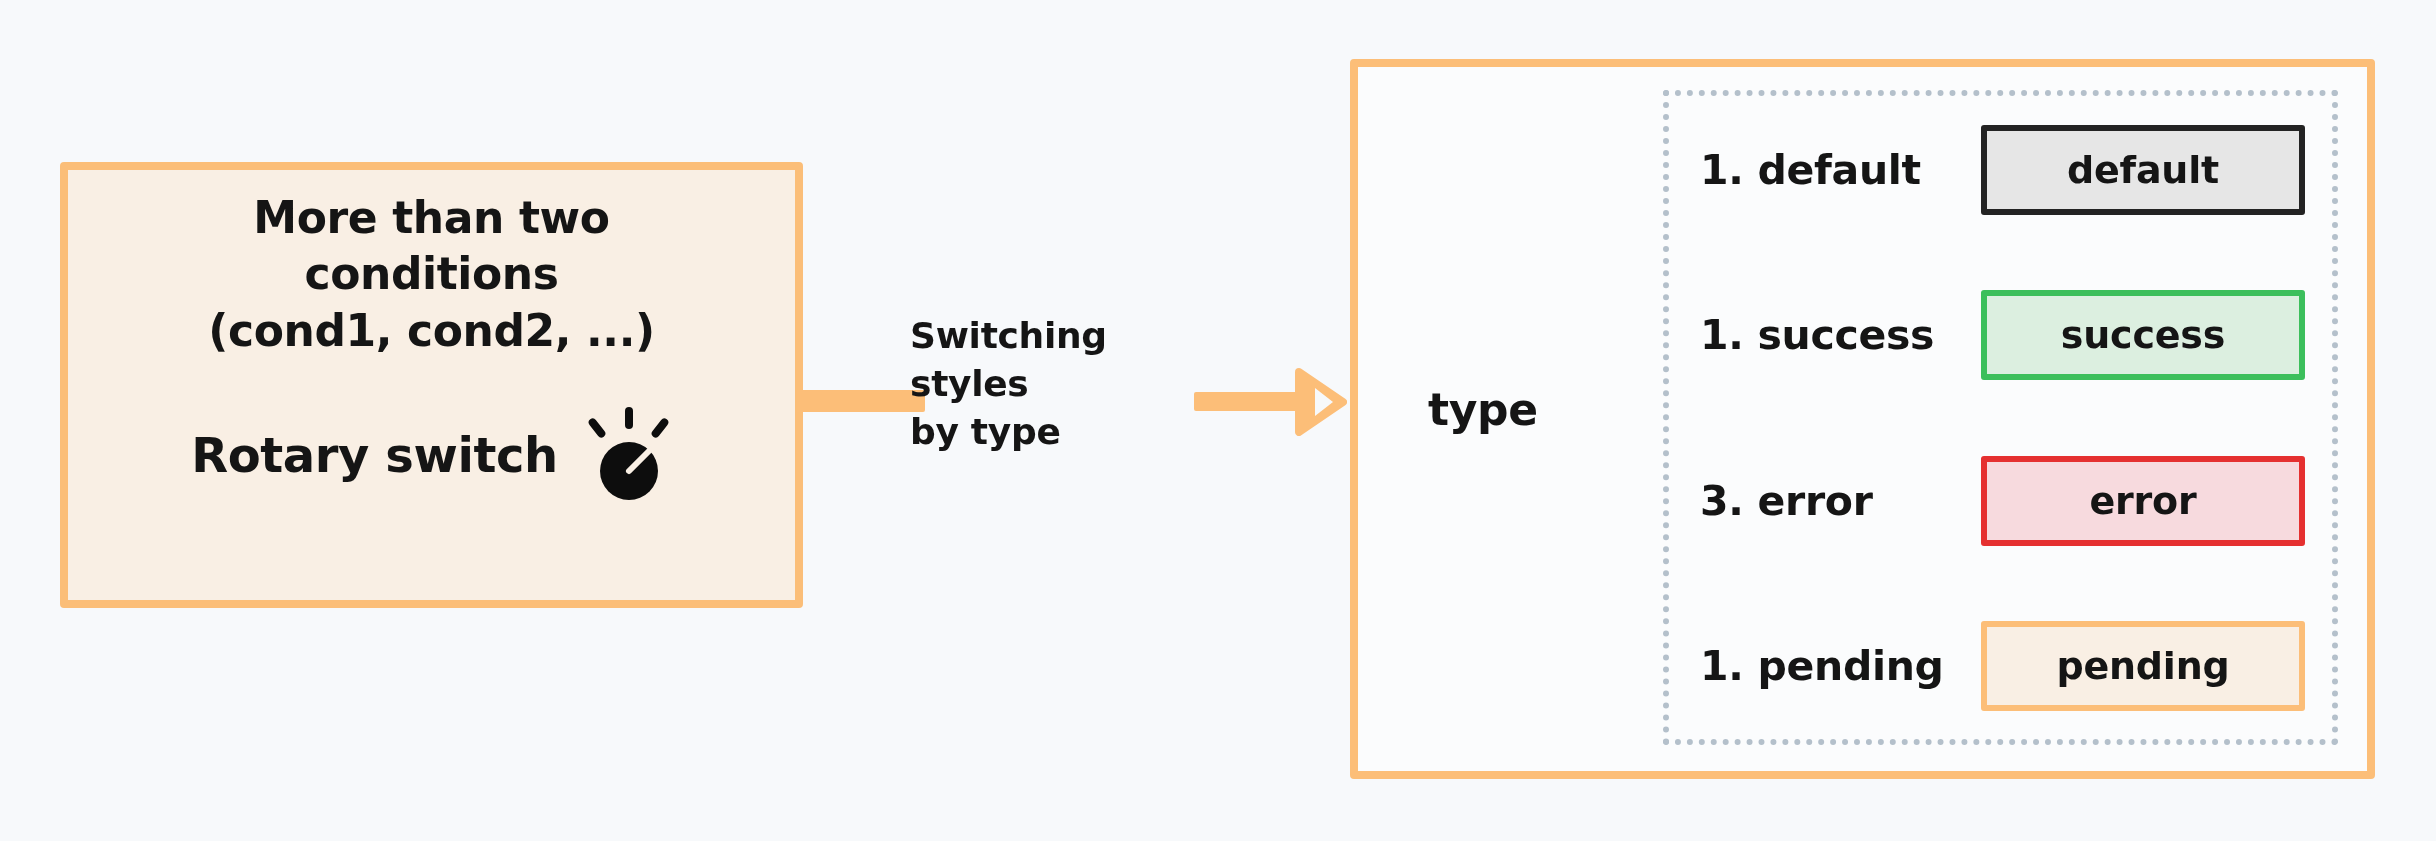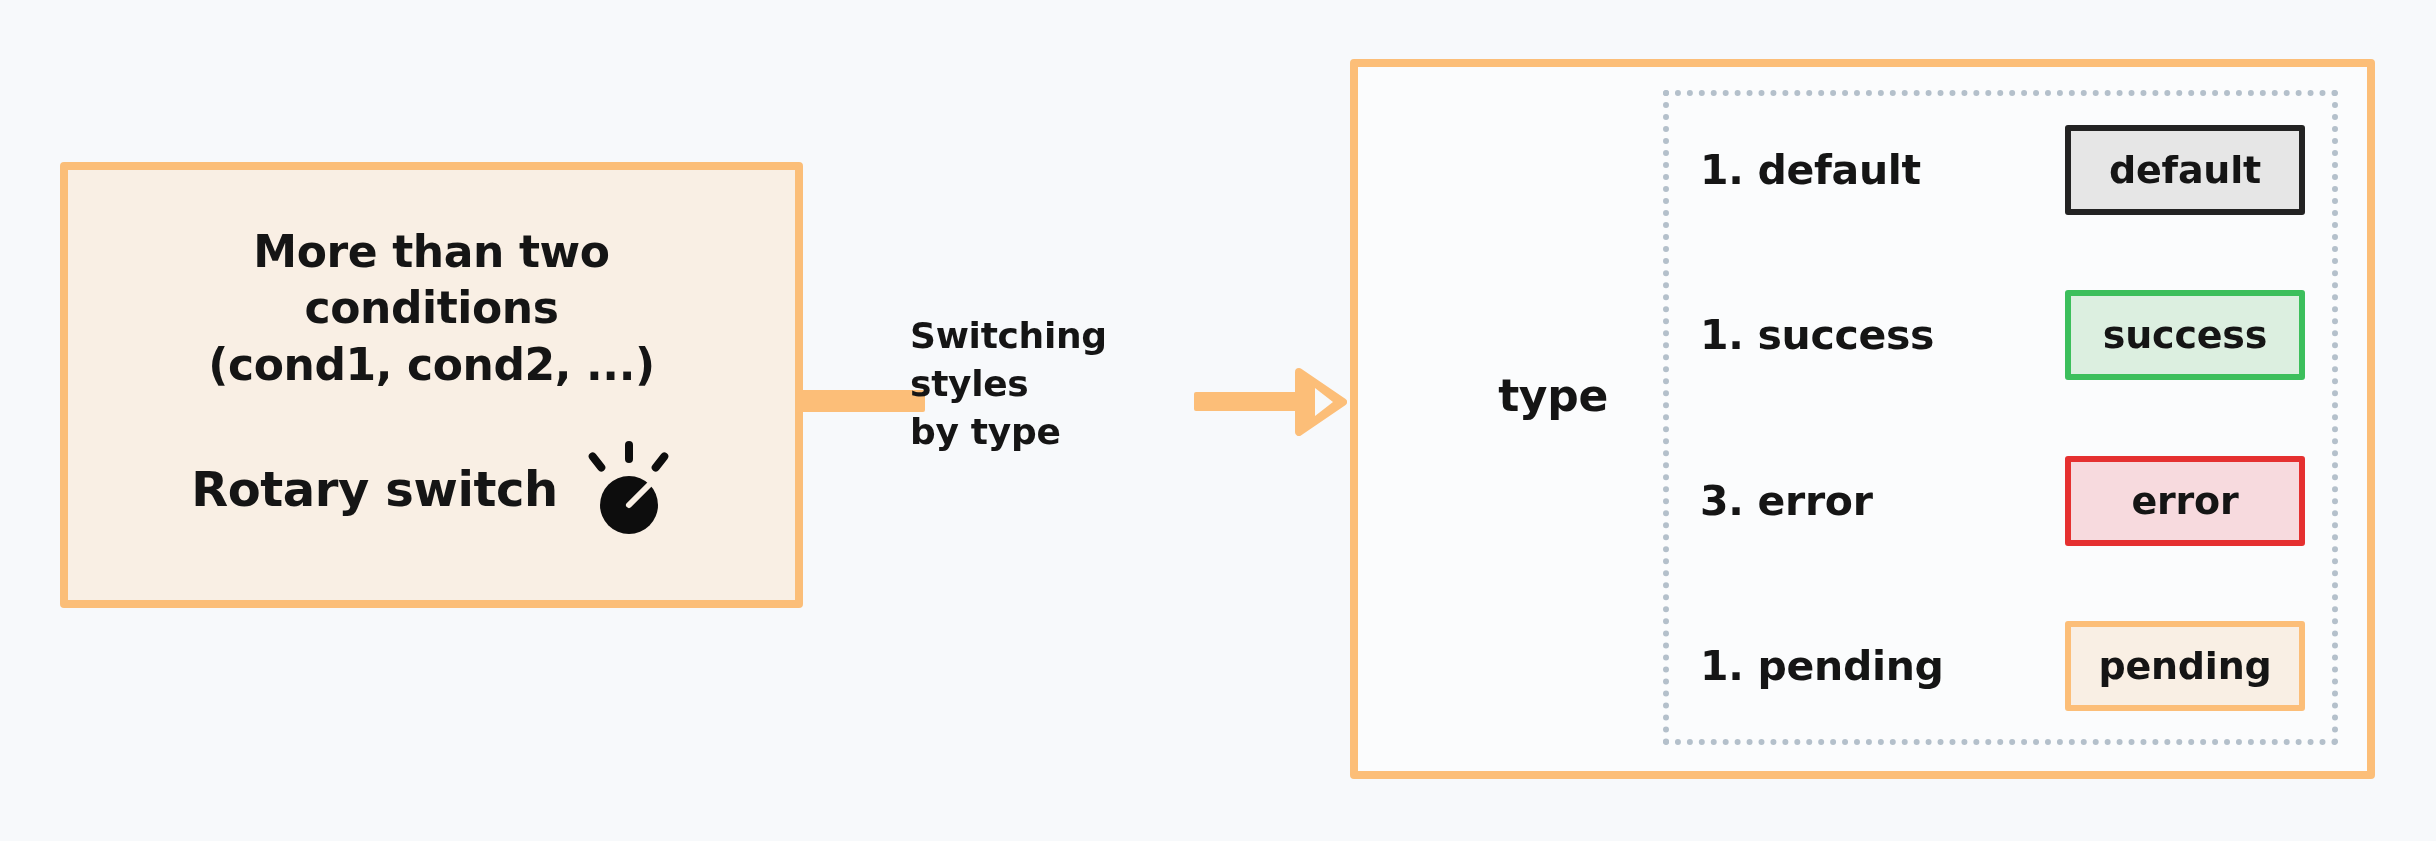--- a/index.html
+++ b/index.html
@@ -27,21 +27,21 @@
     width: 743px;
     height: 446px;
     box-sizing: border-box;
     border: 8px solid #fbbe78;
     border-radius: 4px;
     background: #f9efe4;
     display: flex;
     flex-direction: column;
     align-items: center;
     justify-content: flex-start;
-    padding-top: 54px;
+    padding-top: 20px;
   }
   .left-title {
     font-size: 44px;
     font-weight: 700;
     color: #151515;
     text-align: center;
     line-height: 1.28;
     letter-spacing: -0.4px;
     white-space: pre-line;
   }
@@ -120,23 +120,23 @@
     width: 1025px;
     height: 720px;
     box-sizing: border-box;
     border: 8px solid #fcbe78;
     border-radius: 4px;
     background: #fbfcfd;
   }
   .type-label {
     position: absolute;
     left: 1428px;
-    top: 370px;
+    top: 384px;
     width: 180px;
-    text-align: right;
+    text-align: left;
     font-size: 44px;
     font-weight: 700;
     color: #151515;
     letter-spacing: -0.3px;
   }
 
   
   .dotted-panel {
     position: absolute;
     left: 1663px;
@@ -167,21 +167,21 @@
   }
   .row-label {
     font-size: 41px;
     font-weight: 700;
     color: #151515;
     letter-spacing: -0.3px;
     white-space: nowrap;
   }
   .chip {
     box-sizing: border-box;
-    width: 240px;
+    width: 324px;
     height: 90px;
     display: flex;
     align-items: center;
     justify-content: center;
     font-size: 38px;
     font-weight: 700;
     color: #151515;
     letter-spacing: -0.2px;
     border-radius: 3px;
   }

